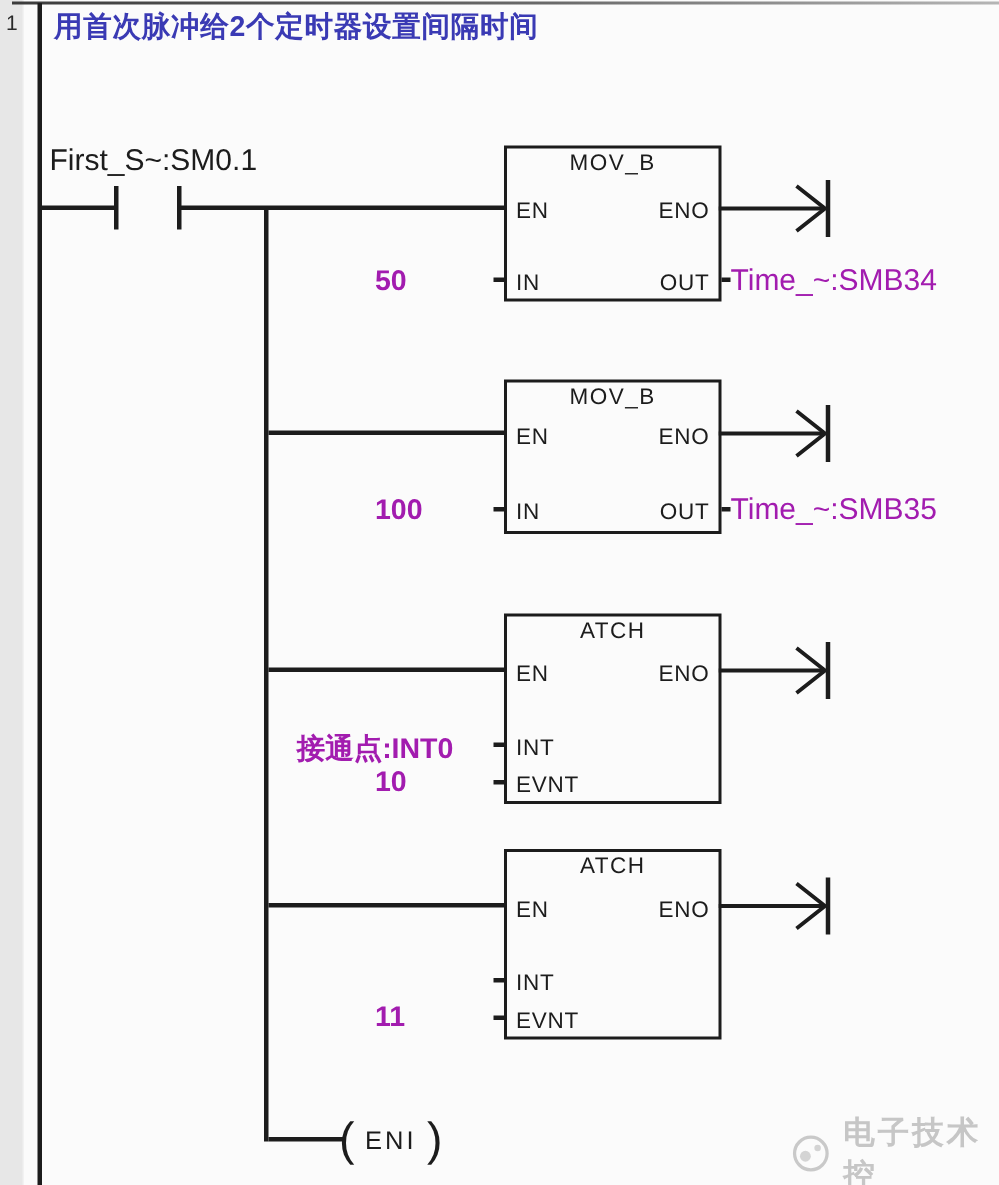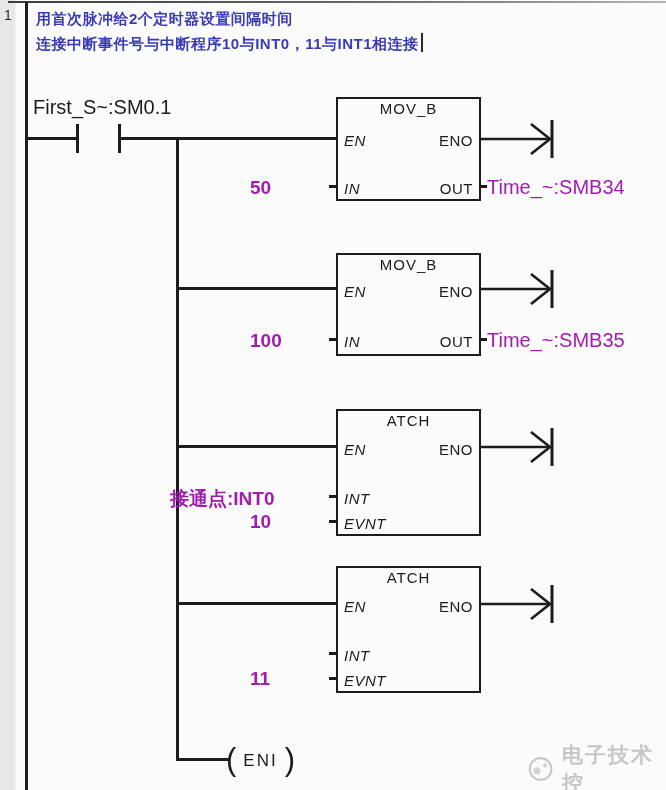--- a/index.html
+++ b/index.html
@@ -17,41 +17,41 @@
   .net-number {
     position:absolute; left:4px; top:7px; font-size:14px; color:#2a2a2a;
   }
   .top-border {
     position:absolute; left:8px; top:1px; width:658px; height:2px;
     background:linear-gradient(to right,#3c3c3c 0%, #6a6a6a 55%, #b5b5b5 100%);
   }
   
   .comment {
     position:absolute; left:36px; top:6px; width:600px;
-    color:#3a3ab4; font-size:15px; font-weight:700; line-height:25px;
+    color:#3a3ab4; font-size:19px; font-weight:700; line-height:25px;
     letter-spacing:0.5px;
   }
   .comment .line { white-space:nowrap; }
   .text-cursor {
     display:inline-block; width:2px; height:19px; background:#2a2a2a;
     vertical-align:-3px; margin-left:2px;
   }
   
   .w { position:absolute; background:#1c1c1c; }
   
   .blk {
     position:absolute; width:145px; border:2px solid #1c1c1c;
     background:#fbfbfb; color:#1c1c1c;
   }
   .blk .title {
     position:absolute; top:1px; left:0; right:0; text-align:center;
     font-size:15px; letter-spacing:1px;
   }
   .pin { position:absolute; font-size:15px; letter-spacing:0.5px; }
-  .pin.l { left:6px;font-style:italic; }
+  .pin.l { left:6px; }
   .pin.r { right:6px; }
   
   .operand { position:absolute; color:#a21caf; font-size:20px; white-space:nowrap; }
   .operand.cn { font-size:19px; font-weight:600; }
   .val { position:absolute; color:#a21caf; font-size:19px; font-weight:600;
          width:80px; text-align:left; white-space:nowrap; }
   .contact-label { position:absolute; left:33px; top:96px; font-size:20px; color:#1c1c1c; }
   
   .arrow { position:absolute; width:88px; height:44px; }
   
@@ -75,21 +75,20 @@
 <body>
 
 <div class="stage">
 
   <div class="margin-strip"></div>
   <div class="net-number">1</div>
   <div class="top-border"></div>
 
   <div class="comment">
     <div class="line">用首次脉冲给2个定时器设置间隔时间</div>
-    <div class="line"><span>连接中断事件号与中断程序10与INT0，11与INT1相连接</span><span class="text-cursor"></span></div>
   </div>
 
   <div class="w" style="left:25px; top:2px; width:3px; height:788px;"></div>
 
   <div class="w" style="left:27px; top:137px; width:50px; height:3px;"></div>
   <div class="w" style="left:76px; top:124px; width:3px; height:29px;"></div>
   <div class="w" style="left:118px; top:124px; width:3px; height:29px;"></div>
   <div class="w" style="left:120px; top:137px; width:216px; height:3px;"></div>
   <div class="w" style="left:176px; top:139px; width:3px; height:622px;"></div>
   <div class="w" style="left:179px; top:287px; width:157px; height:3px;"></div>
@@ -138,21 +137,21 @@
     <line x1="73" y1="3" x2="73" y2="41" stroke="#1c1c1c" stroke-width="3"></line>
   </svg>
 
   <div class="blk" style="left:336px; top:409px; height:127px;">
     <div class="title">ATCH</div>
     <div class="pin l" style="top:30px;">EN</div>
     <div class="pin r" style="top:30px;">ENO</div>
     <div class="pin l" style="top:79px;">INT</div>
     <div class="pin l" style="top:104px;">EVNT</div>
   </div>
-  <div class="operand cn" style="left:170px; top:486px; width:160px; text-align:left;">接通点:INT0</div>
+  <div class="operand cn" style="left:170px; top:486px; width:160px; text-align:center;">接通点:INT0</div>
   <div class="val" style="left:250px; top:511px;">10</div>
   <svg class="arrow" style="left:479px; top:425px;" viewBox="0 0 88 44">
     <line x1="0" y1="22" x2="70" y2="22" stroke="#1c1c1c" stroke-width="2.6"></line>
     <path d="M52 7 L71 22 L52 37" fill="none" stroke="#1c1c1c" stroke-width="2.6"></path>
     <line x1="73" y1="3" x2="73" y2="41" stroke="#1c1c1c" stroke-width="3"></line>
   </svg>
 
   <div class="blk" style="left:336px; top:566px; height:127px;">
     <div class="title">ATCH</div>
     <div class="pin l" style="top:30px;">EN</div>

